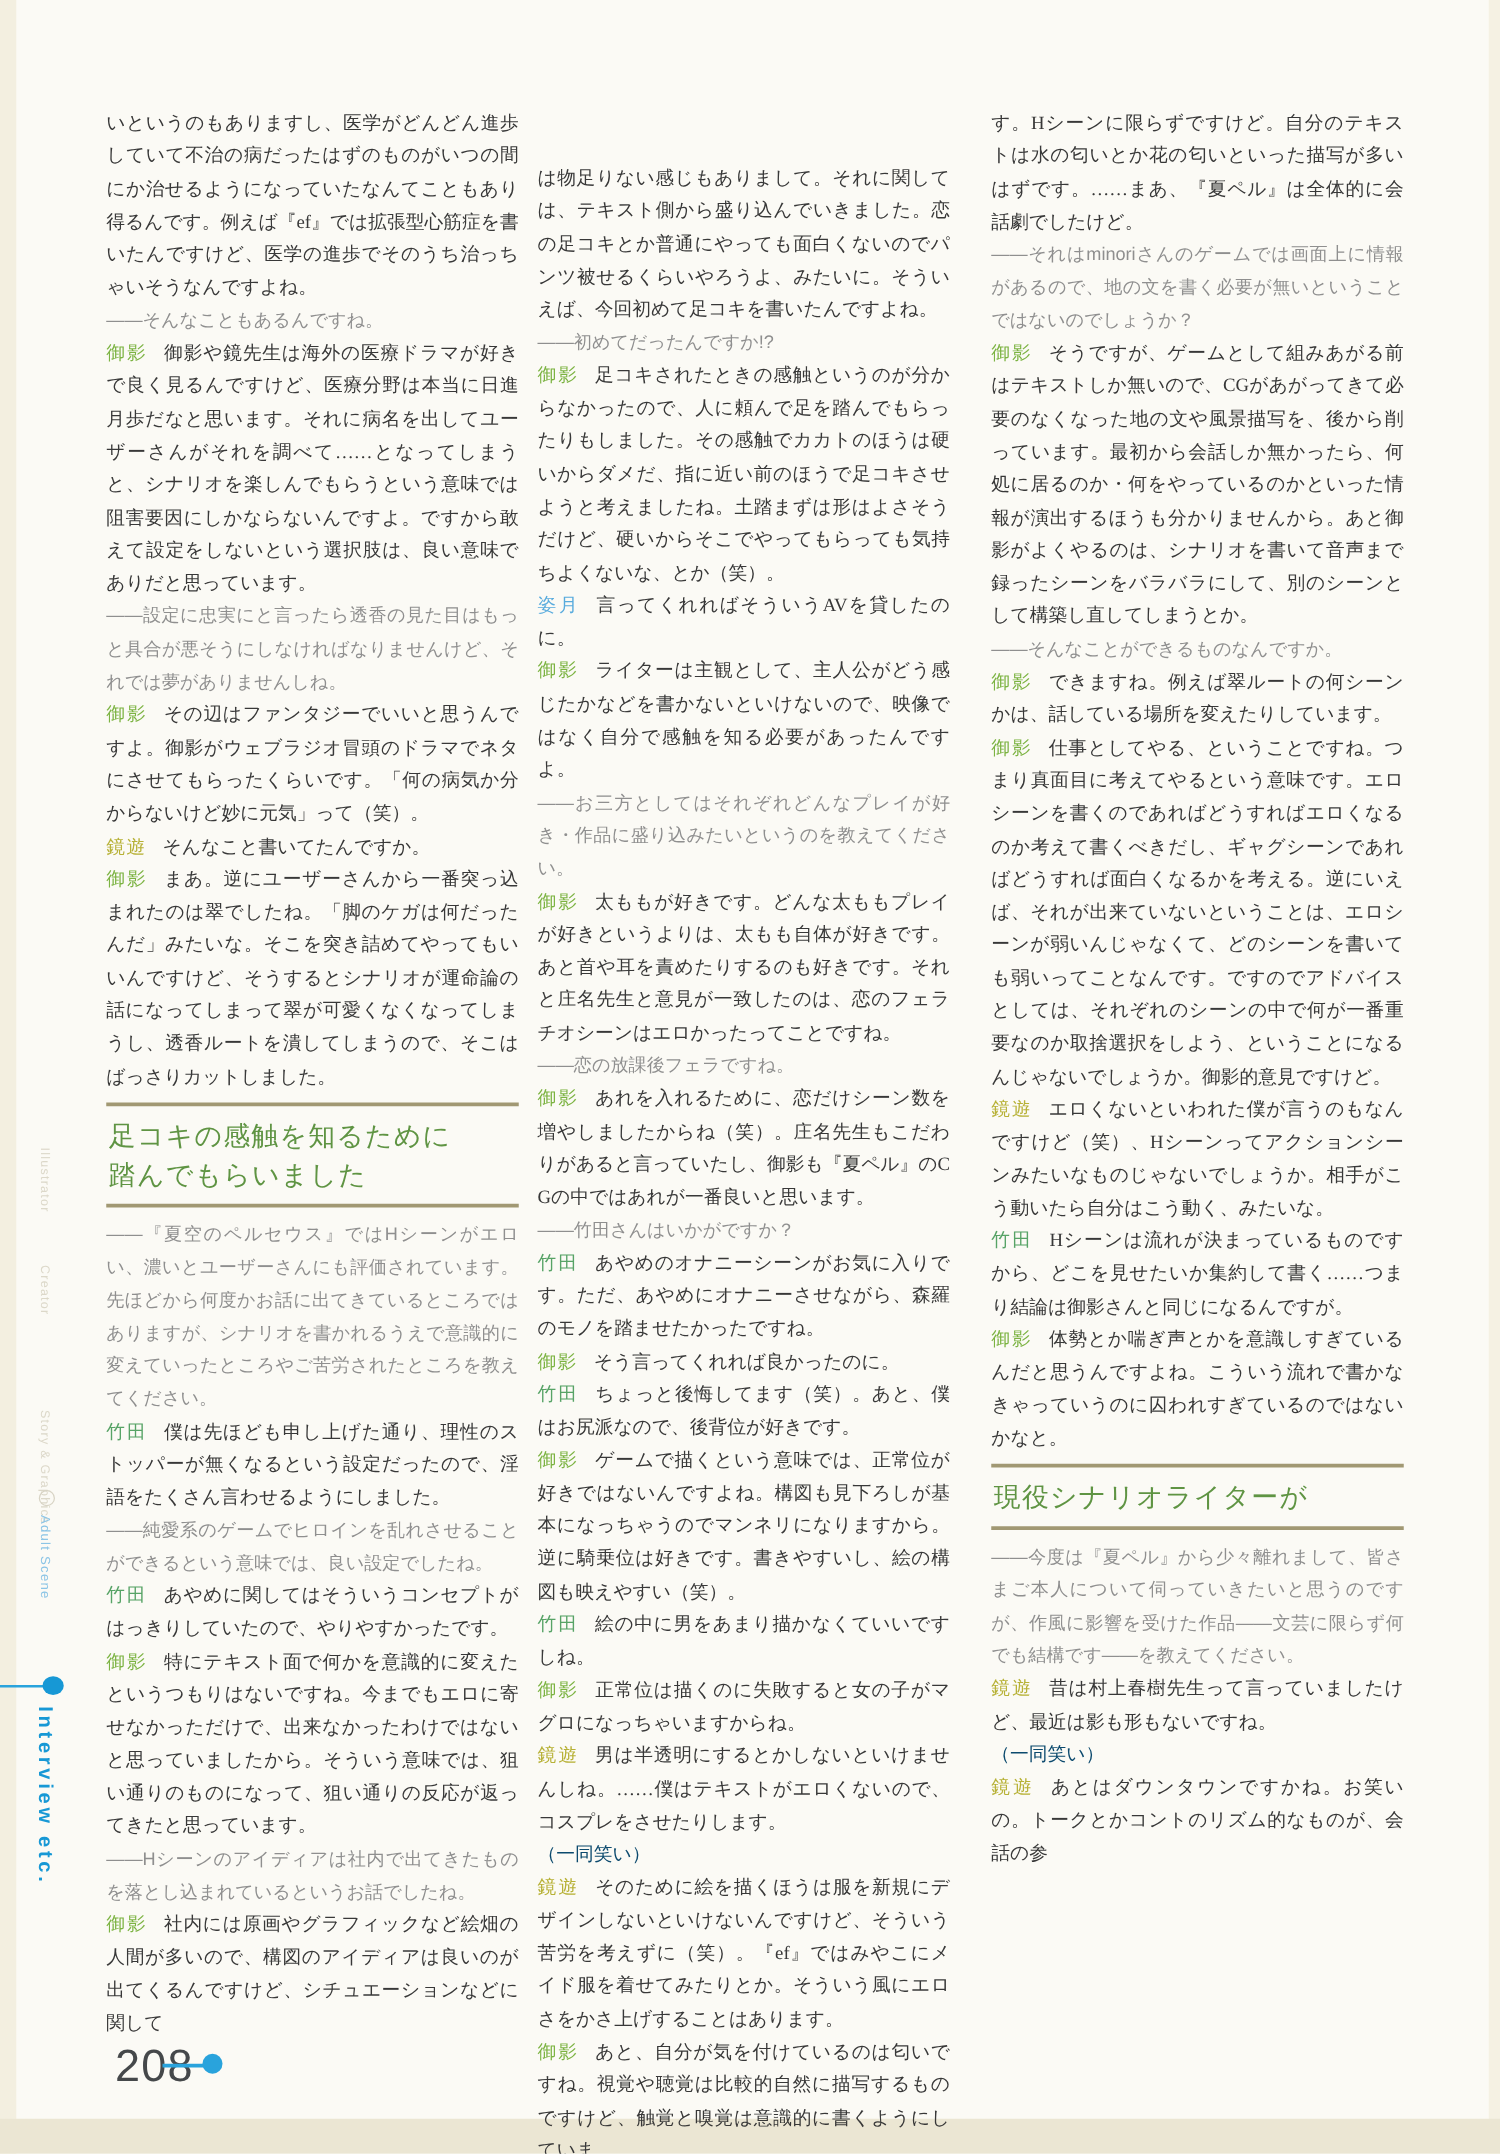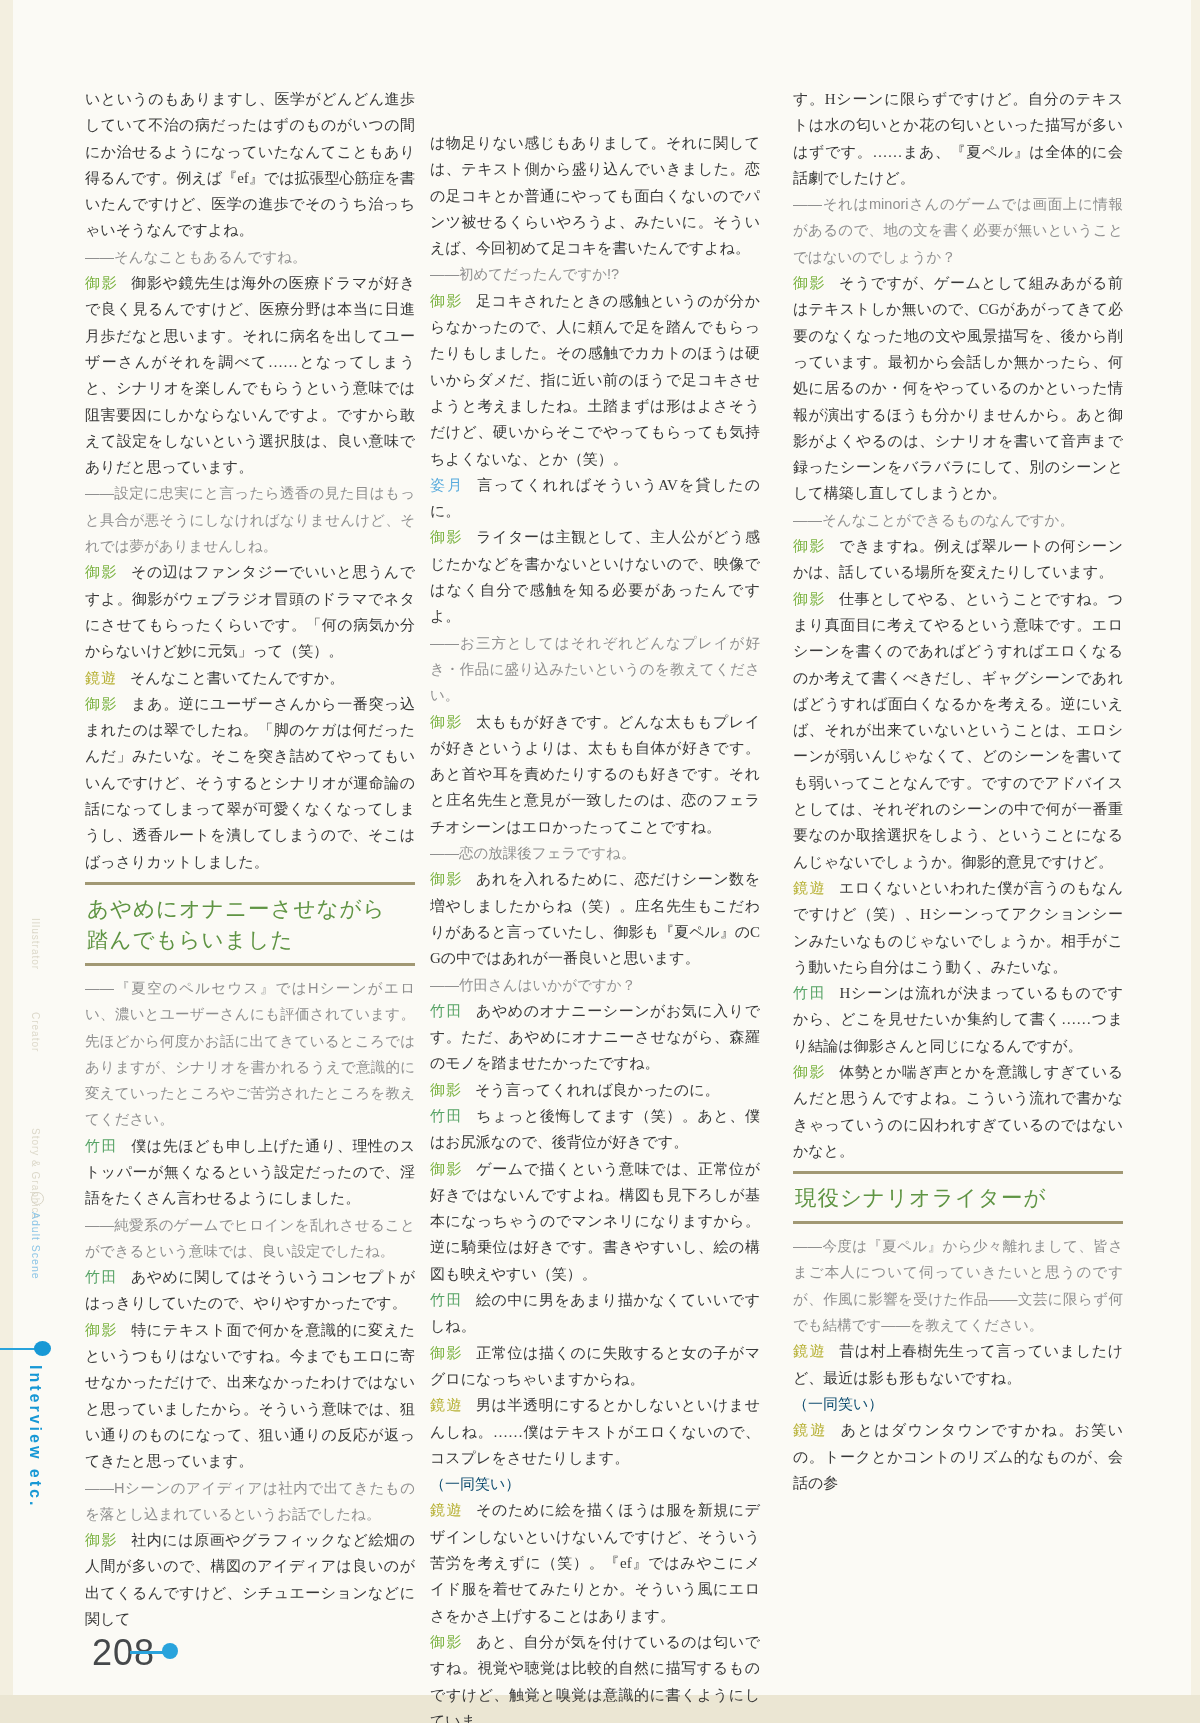--- a/index.html
+++ b/index.html
@@ -95,21 +95,21 @@
 
 <div class="col col-1" id="col1">
     <p class="body">いというのもありますし、医学がどんどん進歩していて不治の病だったはずのものがいつの間にか治せるようになっていたなんてこともあり得るんです。例えば『ef』では拡張型心筋症を書いたんですけど、医学の進歩でそのうち治っちゃいそうなんですよね。</p>
     <p class="interviewer">——そんなこともあるんですね。</p>
     <p class="body"><span class="spk" style="color: rgb(124, 179, 66);">御影</span>御影や鏡先生は海外の医療ドラマが好きで良く見るんですけど、医療分野は本当に日進月歩だなと思います。それに病名を出してユーザーさんがそれを調べて……となってしまうと、シナリオを楽しんでもらうという意味では阻害要因にしかならないんですよ。ですから敢えて設定をしないという選択肢は、良い意味でありだと思っています。</p>
     <p class="interviewer">——設定に忠実にと言ったら透香の見た目はもっと具合が悪そうにしなければなりませんけど、それでは夢がありませんしね。</p>
     <p class="body"><span class="spk" style="color: rgb(124, 179, 66);">御影</span>その辺はファンタジーでいいと思うんですよ。御影がウェブラジオ冒頭のドラマでネタにさせてもらったくらいです。「何の病気か分からないけど妙に元気」って（笑）。</p>
     <p class="body"><span class="spk" style="color: rgb(183, 177, 54);">鏡遊</span>そんなこと書いてたんですか。</p>
     <p class="body"><span class="spk" style="color: rgb(124, 179, 66);">御影</span>まあ。逆にユーザーさんから一番突っ込まれたのは翠でしたね。「脚のケガは何だったんだ」みたいな。そこを突き詰めてやってもいいんですけど、そうするとシナリオが運命論の話になってしまって翠が可愛くなくなってしまうし、透香ルートを潰してしまうので、そこはばっさりカットしました。</p>
     <div class="heading">
-      <div>あやめにオナニーさせながら</div>
+      <div>足コキの感触を知るために</div>
       <div>踏んでもらいました</div>
     </div>
     <p class="interviewer">——『夏空のペルセウス』ではHシーンがエロい、濃いとユーザーさんにも評価されています。先ほどから何度かお話に出てきているところではありますが、シナリオを書かれるうえで意識的に変えていったところやご苦労されたところを教えてください。</p>
     <p class="body"><span class="spk" style="color: rgb(87, 163, 102);">竹田</span>僕は先ほども申し上げた通り、理性のストッパーが無くなるという設定だったので、淫語をたくさん言わせるようにしました。</p>
     <p class="interviewer">——純愛系のゲームでヒロインを乱れさせることができるという意味では、良い設定でしたね。</p>
     <p class="body"><span class="spk" style="color: rgb(87, 163, 102);">竹田</span>あやめに関してはそういうコンセプトがはっきりしていたので、やりやすかったです。</p>
     <p class="body"><span class="spk" style="color: rgb(124, 179, 66);">御影</span>特にテキスト面で何かを意識的に変えたというつもりはないですね。今までもエロに寄せなかっただけで、出来なかったわけではないと思っていましたから。そういう意味では、狙い通りのものになって、狙い通りの反応が返ってきたと思っています。</p>
     <p class="interviewer">——Hシーンのアイディアは社内で出てきたものを落とし込まれているというお話でしたね。</p>
     <p class="body"><span class="spk" style="color: rgb(124, 179, 66);">御影</span>社内には原画やグラフィックなど絵畑の人間が多いので、構図のアイディアは良いのが出てくるんですけど、シチュエーションなどに関して</p>
   </div>

